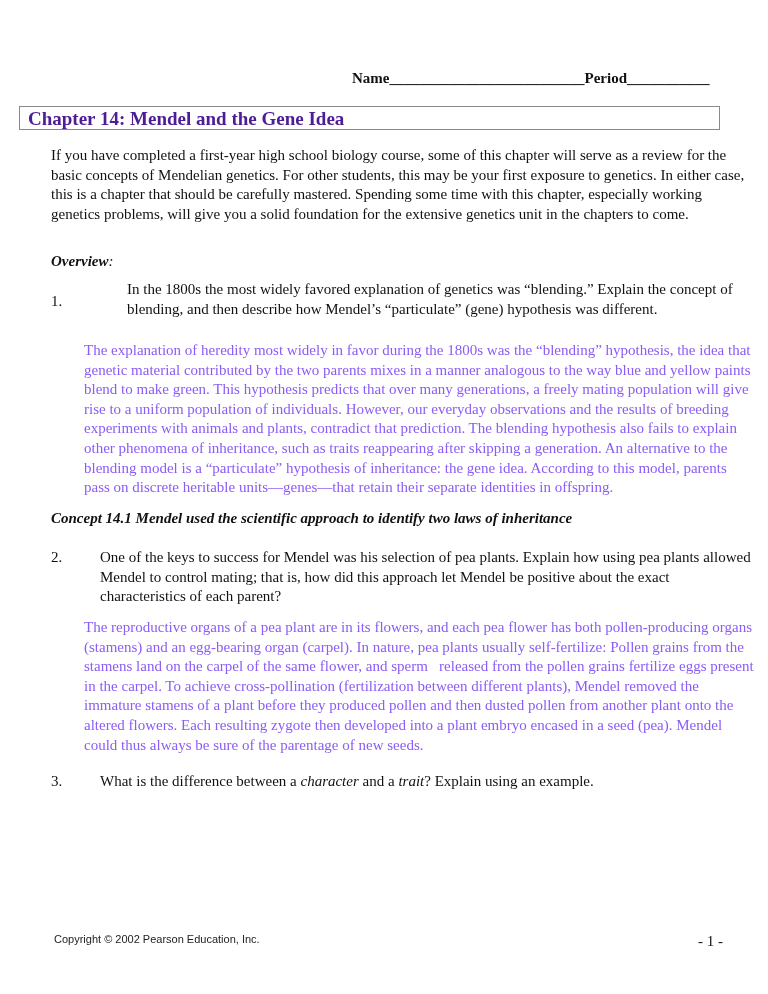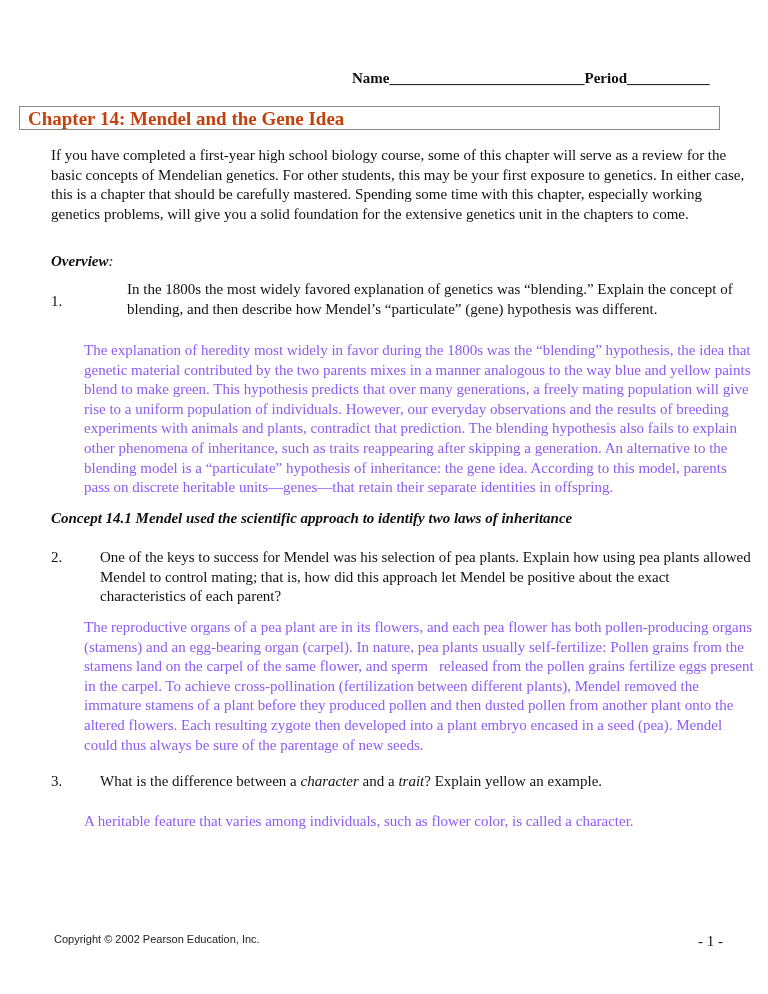--- a/index.html
+++ b/index.html
@@ -13,21 +13,21 @@
   .name-line {
     left: 352px; top: 70px; font-weight: bold; font-size: 15px; white-space: pre;
   }
   .title-box {
     left: 19px; top: 106px; width: 699px; height: 22px;
     border: 1.5px solid #8a8a8a;
     box-sizing: content-box;
   }
   .title-box span {
     position: absolute; left: 8px; top: 1px;
-    font-weight: bold; font-size: 19px; color: #c2410c;
+    font-weight: bold; font-size: 19px; color: #4c1d95;
   }
   .para {
     line-height: 19.6px;
   }
   .intro { left: 51px; top: 146px; width: 700px; }
   .overview { left: 51px; top: 252px; font-weight: bold; font-style: italic; }
   .qnum { left: 51px; }
   .qtext { left: 100px; width: 655px; }
   .answer { left: 84px; width: 672px; color: #8b5cf6; }
   .concept { left: 51px; top: 509px; font-weight: bold; font-style: italic; }
@@ -54,19 +54,18 @@
 <div class="abs para qtext" style="top:280px;margin-left:27px;">In the 1800s the most widely favored explanation of genetics was “blending.” Explain the concept of blending, and then describe how Mendel’s “particulate” (gene) hypothesis was different.</div>
 <div class="abs para answer" style="top:341px;">The explanation of heredity most widely in favor during the 1800s was the “blending” hypothesis, the idea that genetic material contributed by the two parents mixes in a manner analogous to the way blue and yellow paints blend to make green. This hypothesis predicts that over many generations, a freely mating population will give rise to a uniform population of individuals. However, our everyday observations and the results of breeding experiments with animals and plants, contradict that prediction. The blending hypothesis also fails to explain other phenomena of inheritance, such as traits reappearing after skipping a generation. An alternative to the blending model is a “particulate” hypothesis of inheritance: the gene idea. According to this model, parents pass on discrete heritable units—genes—that retain their separate identities in offspring.</div>
 
 <div class="abs para concept">Concept 14.1 Mendel used the scientific approach to identify two laws of inheritance</div>
 
 <div class="abs para qnum" style="top:548px;">2.</div>
 <div class="abs para qtext" style="top:548px;">One of the keys to success for Mendel was his selection of pea plants. Explain how using pea plants allowed Mendel to control mating; that is, how did this approach let Mendel be positive about the exact characteristics of each parent?</div>
 <div class="abs para answer" style="top:618px; white-space:pre-wrap;">The reproductive organs of a pea plant are in its flowers, and each pea flower has both pollen-producing organs (stamens) and an egg-bearing organ (carpel). In nature, pea plants usually self-fertilize: Pollen grains from the stamens land on the carpel of the same flower, and sperm   released from the pollen grains fertilize eggs present in the carpel. To achieve cross-pollination (fertilization between different plants), Mendel removed the immature stamens of a plant before they produced pollen and then dusted pollen from another plant onto the altered flowers. Each resulting zygote then developed into a plant embryo encased in a seed (pea). Mendel could thus always be sure of the parentage of new seeds.</div>
 
 <div class="abs para qnum" style="top:772px;">3.</div>
-<div class="abs para qtext" style="top:772px;"><span>What is the difference between a </span><i>character</i><span> and a </span><i>trait</i><span>? Explain yellow an example.</span></div>
+<div class="abs para qtext" style="top:772px;"><span>What is the difference between a </span><i>character</i><span> and a </span><i>trait</i><span>? Explain using an example.</span></div>
 <div class="abs para answer" style="top:812px;">
-    <div>A heritable feature that varies among individuals, such as flower color, is called a character.</div>
   </div>
 
 <div class="abs footer-copy">Copyright © 2002 Pearson Education, Inc.</div>
 <div class="abs footer-page">- 1 -</div>
 
 </body></html>

